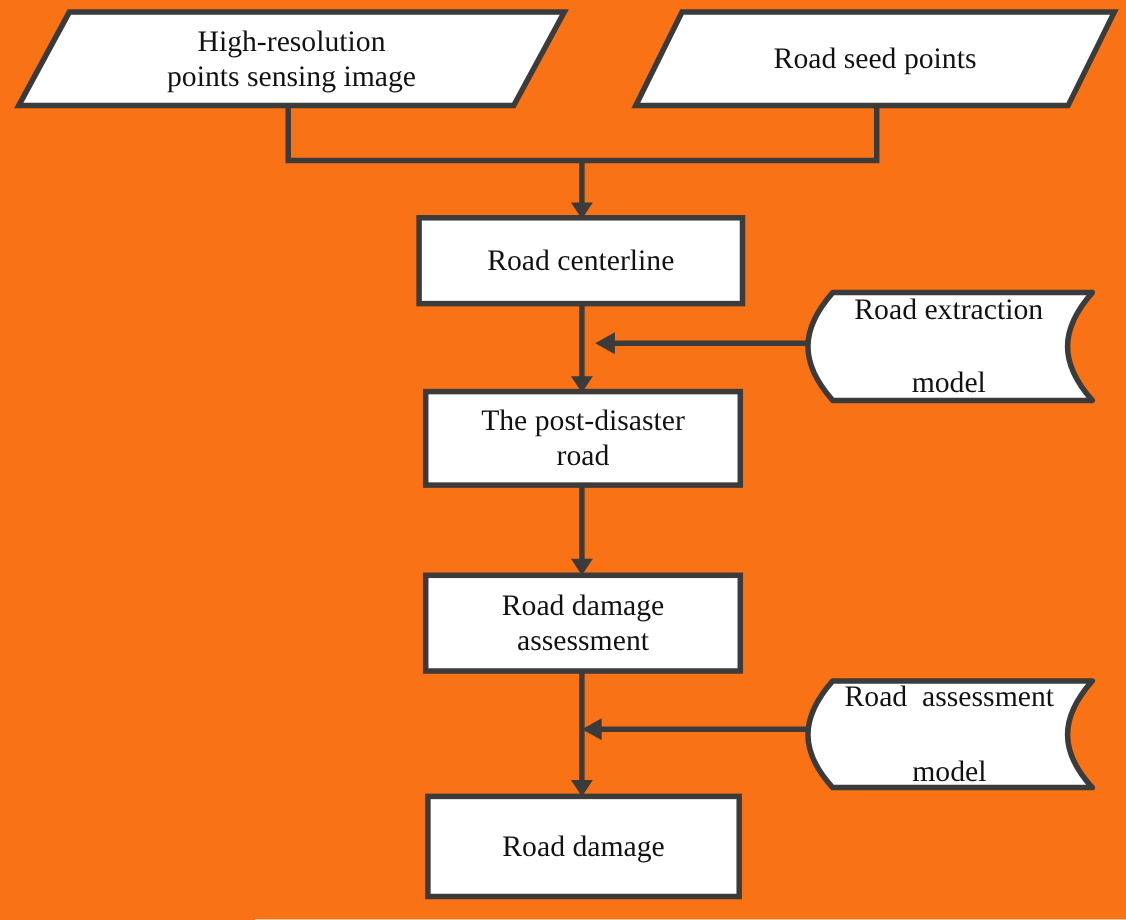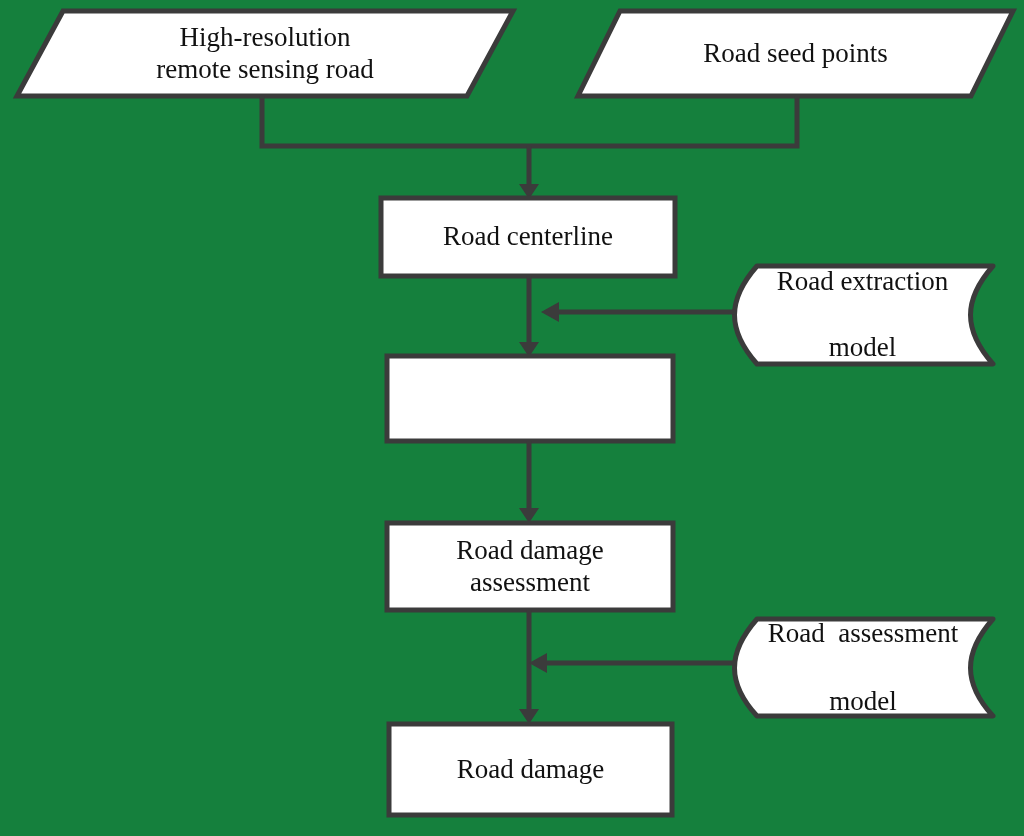--- a/index.html
+++ b/index.html
@@ -9,21 +9,21 @@
     background: #ffffff;
   }
   body {
     font-family: "Liberation Serif", "DejaVu Serif", serif;
     color: #1a1a1a;
   }
   #diagram-root {
     position: relative;
     width: 1024px;
     height: 836px;
-    background: #15803d;
+    background: #f97316;
     overflow: hidden;
   }
   svg.flow-canvas {
     position: absolute;
     left: 0;
     top: 0;
     width: 1024px;
     height: 836px;
     display: block;
   }
@@ -111,31 +111,35 @@
 
     <line class="connector-line" x1="735" y1="663" x2="545" y2="663"></line>
     <polygon class="arrow-head" points="547,653 547,673 529,663"></polygon>
 
     <rect class="shape-outline" x="389" y="724" width="283" height="91"></rect>
 
   </svg>
 
   <div class="node-text" style="left:17px; top:11px; width:496px; height:85px;">
     <span>High-resolution</span>
-    <span class="line2">remote sensing road</span>
+    <span class="line2">points sensing image</span>
   </div>
 
   <div class="node-text" style="left:381px; top:198px; width:294px; height:78px;">
     <span>Road centerline</span>
   </div>
 
   <div class="node-text" style="left:578px; top:11px; width:435px; height:85px;">
     <span>Road seed points</span>
   </div>
 
+  <div class="node-text" style="left:387px; top:356px; width:286px; height:85px;">
+    <span>The post-disaster</span>
+    <span class="line2">road</span>
+  </div>
 
   <div class="node-text" style="left:387px; top:523px; width:286px; height:87px;">
     <span>Road damage</span>
     <span class="line2">assessment</span>
   </div>
 
   <div class="node-text" style="left:389px; top:724px; width:283px; height:91px;">
     <span>Road damage</span>
   </div>
 

